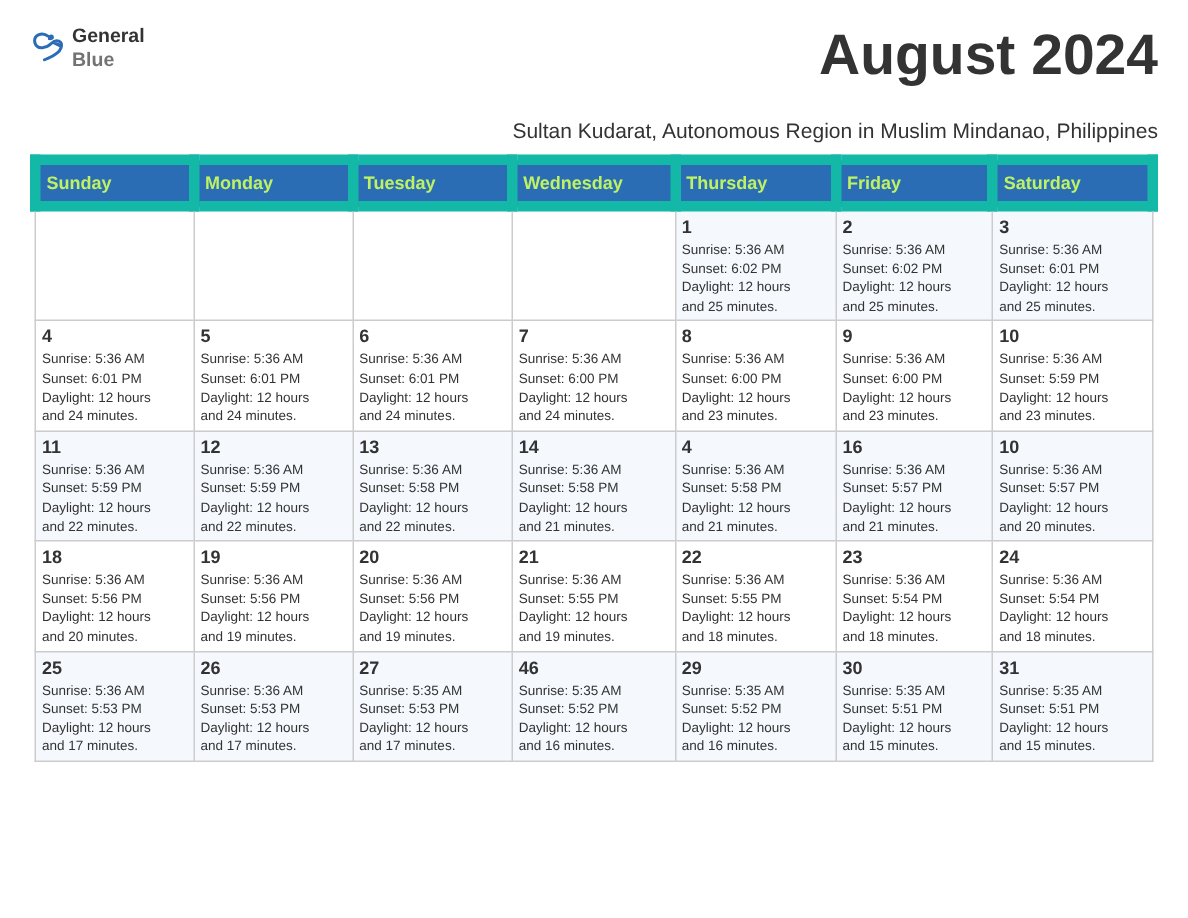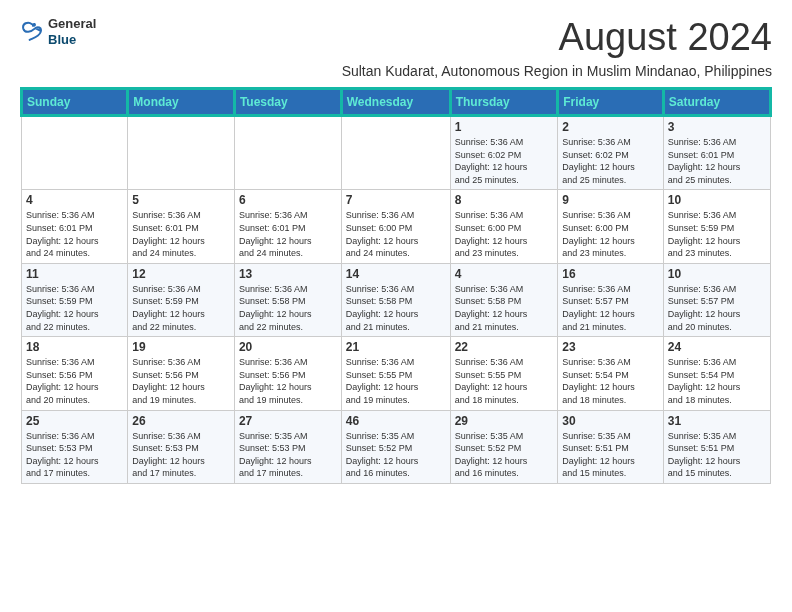--- a/index.html
+++ b/index.html
@@ -7,64 +7,64 @@
       font-family: Arial, sans-serif;
       background: #fff;
       width: 792px;
       min-height: 612px;
       padding: 16px 20px;
     }
     .header-area {
       display: flex;
       align-items: flex-start;
       justify-content: space-between;
-      margin-bottom: 4px;
+      margin-bottom: 20px;
       gap: 16px;
     }
     .logo {
       display: flex;
       align-items: center;
       gap: 4px;
     }
     .logo-text {
       font-size: 13px;
       font-weight: bold;
       line-height: 1.2;
     }
     .logo-text .general { color: #333; }
-    .logo-text .blue { color: #0c4a6e; }
+    .logo-text .blue { color: #737373; }
     .logo-bird {
       width: 24px;
       height: 22px;
     }
     .month-title {
       font-size: 38px;
-      font-weight: normal;
+      font-weight: bold;
       color: #333;
       text-align: right;
     }
     .subtitle {
       text-align: right;
       font-size: 14px;
       color: #333;
       margin-bottom: 8px;
       font-weight: 500;
     }
     table {
       width: 100%;
       border-collapse: collapse;
     }
     thead tr th {
       background: #2a6db5;
-      color: #5eead4;
+      color: #bef264;
       font-size: 12px;
       font-weight: bold;
       padding: 5px 4px;
       text-align: left;
-      border: 3px solid #14b8a6;
+      border: 7px solid #14b8a6;
     }
     tbody tr td {
       border: 1px solid #ccc;
       vertical-align: top;
       padding: 3px 4px;
       width: 113px;
       min-height: 70px;
       font-size: 9.5px;
       color: #333;
       background: #fff;

